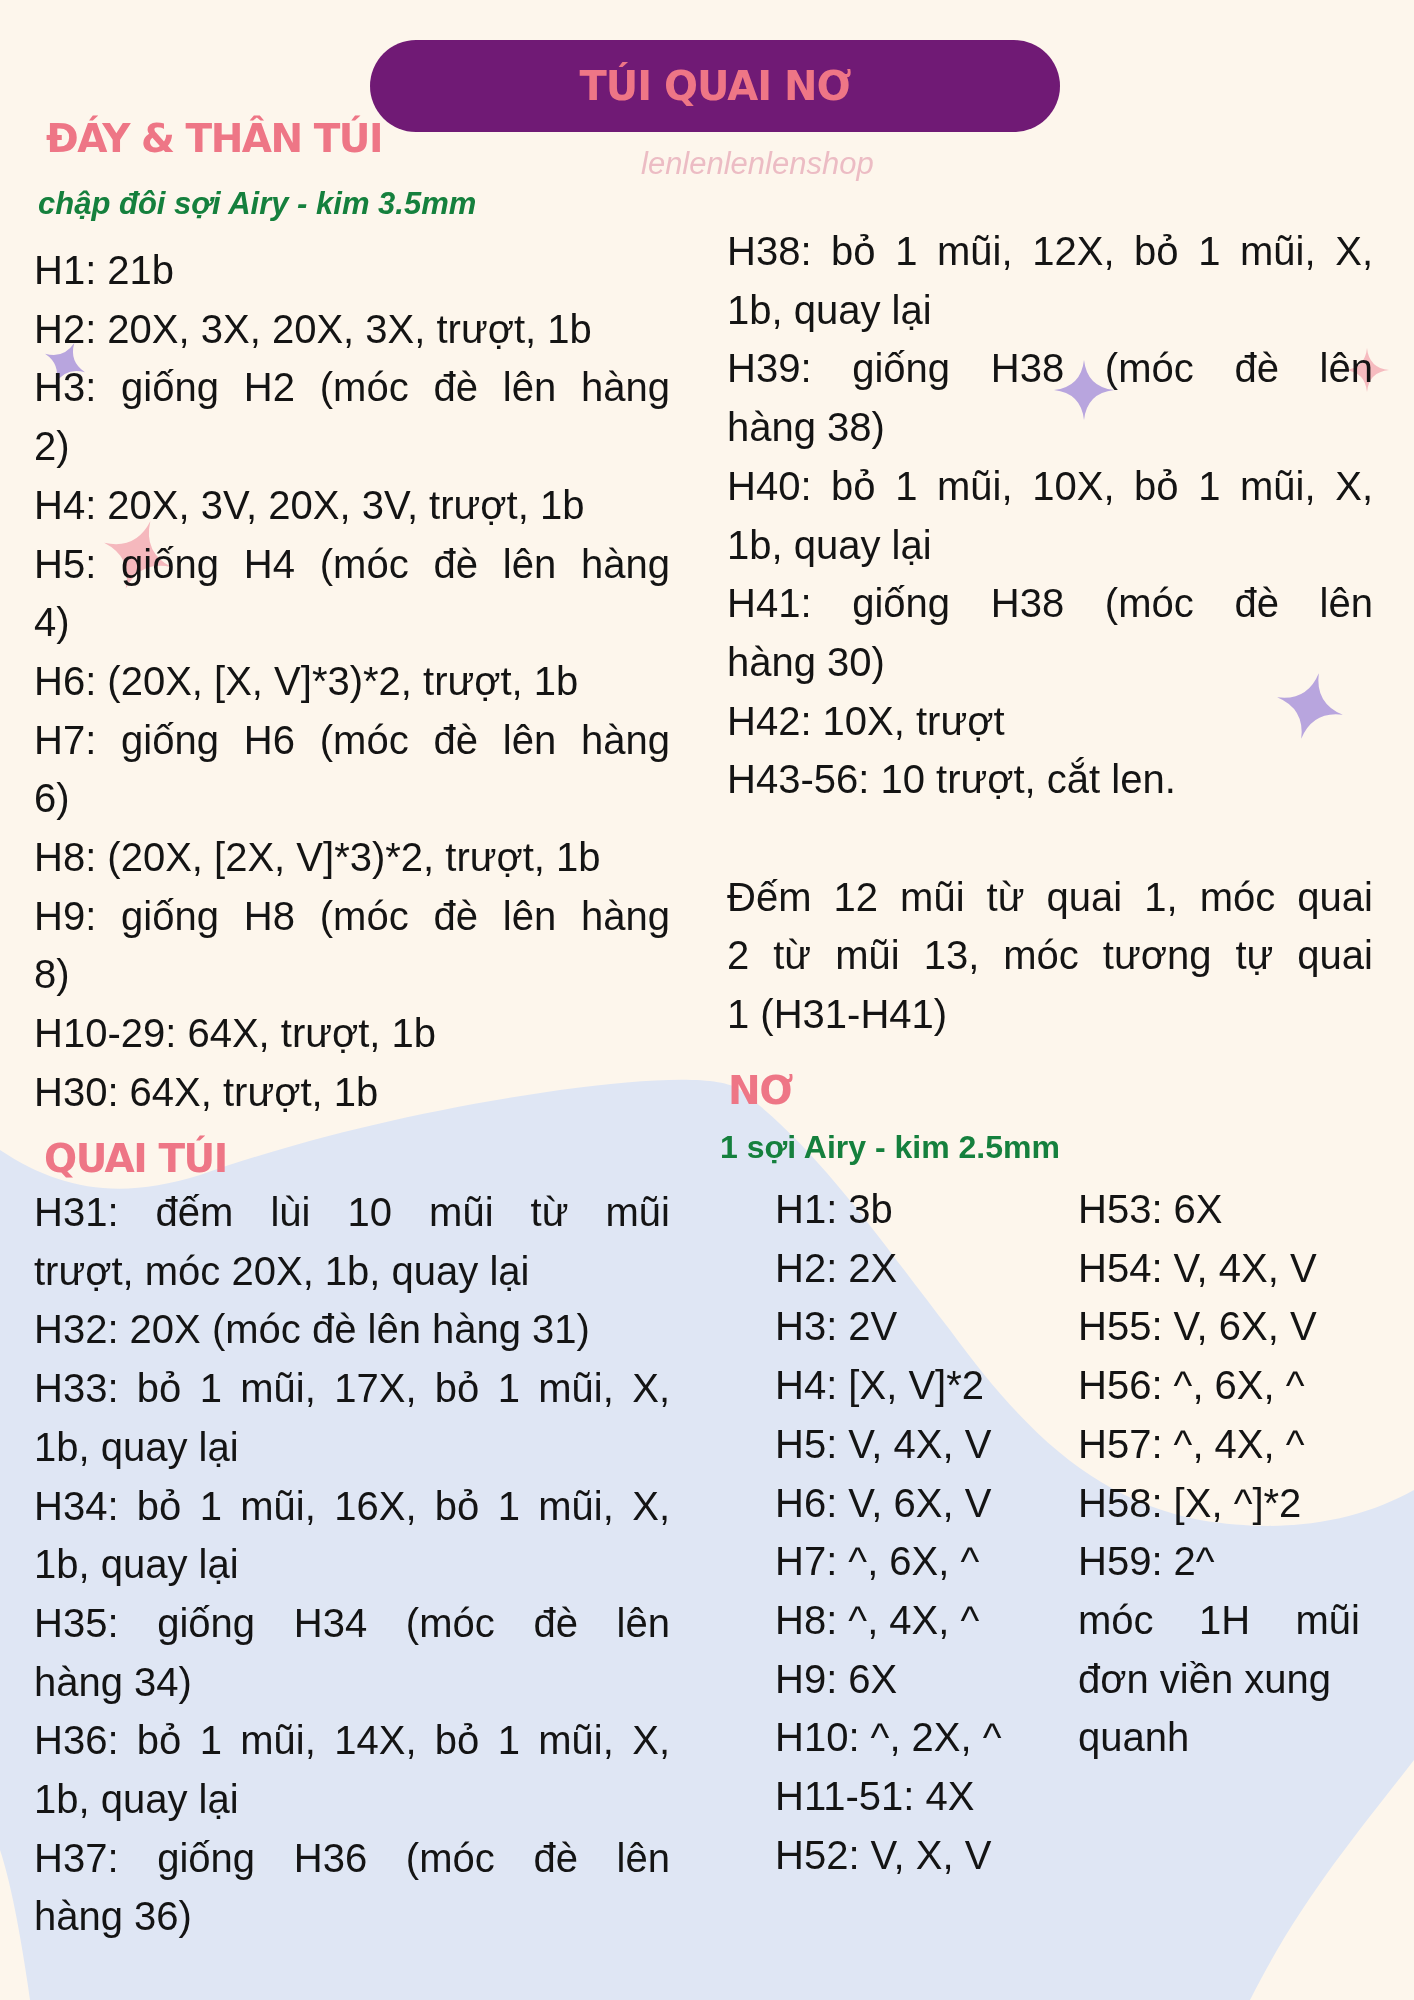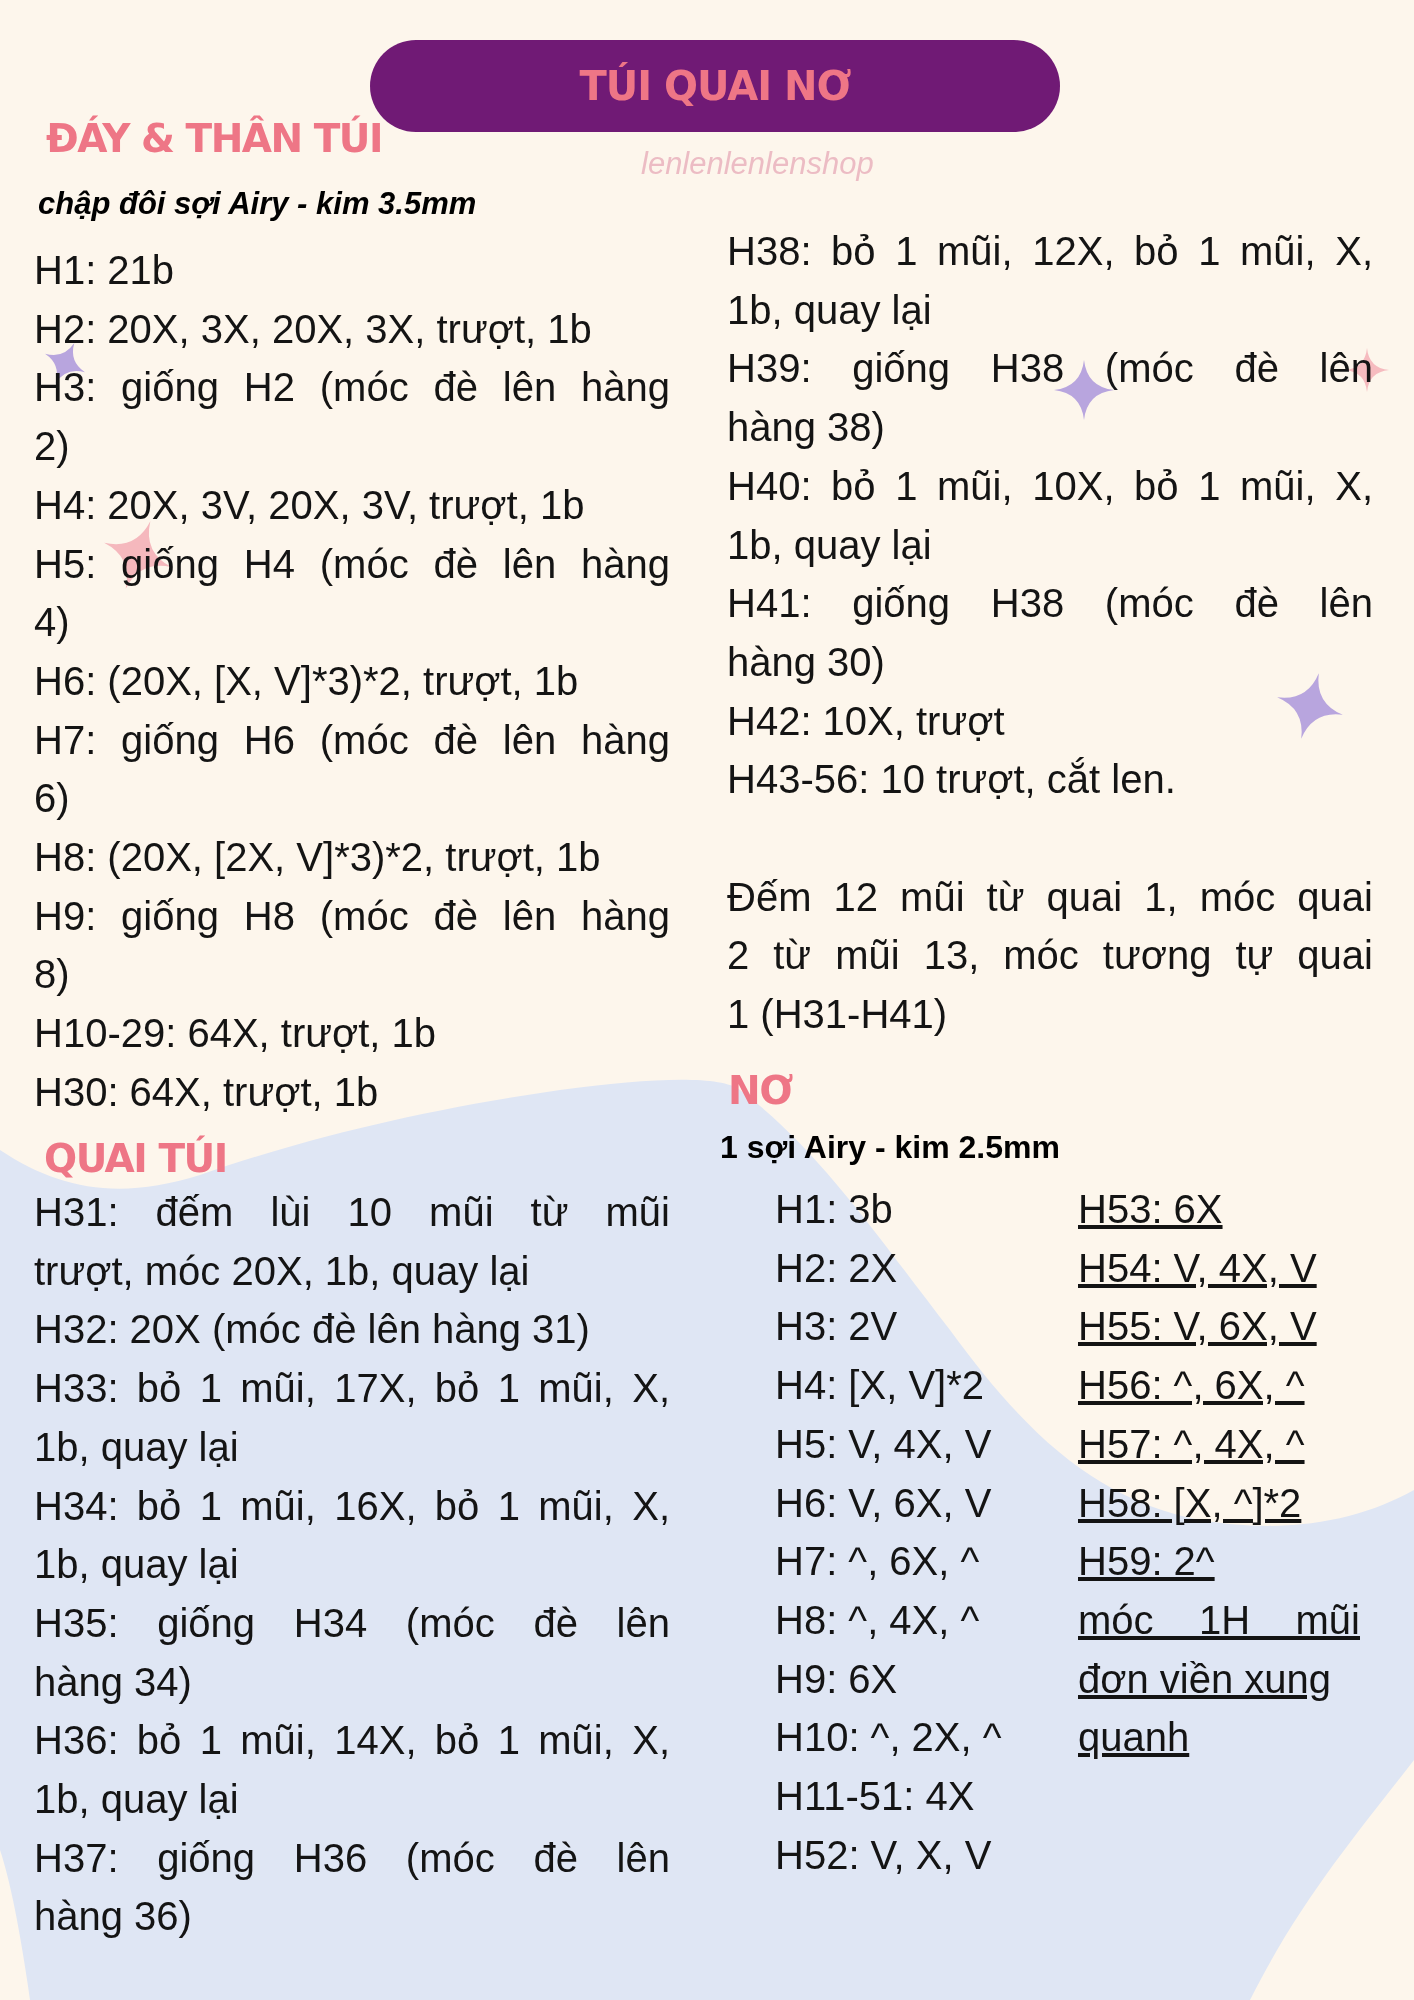--- a/index.html
+++ b/index.html
@@ -28,21 +28,21 @@
     font-size: 31px; color: #ecbcc4; margin-left: 29px;
   }
   .section-head {
     position: absolute; z-index: 2;
     font-family: "DejaVu Sans", sans-serif; font-weight: bold;
     color: #ee7686; letter-spacing: -1.5px;
   }
   .yarn-note {
     position: absolute; z-index: 2;
     font-family: "Liberation Sans", sans-serif; font-weight: bold;
-    color: #000000;
+    color: #15803d;
   }
   .yarn-note.italic { font-style: italic; }
 
   .col {
     position: absolute; z-index: 2;
     font-family: "Liberation Sans", sans-serif;
     font-size: 40px; line-height: 58.7px;
   }
   .line { display: block; text-align: justify; text-align-last: left; white-space: normal; }
   .line.just { text-align: justify; text-align-last: justify; }
@@ -145,21 +145,21 @@
   <span class="line">H5: V, 4X, V</span>
   <span class="line">H6: V, 6X, V</span>
   <span class="line">H7: ^, 6X, ^</span>
   <span class="line">H8: ^, 4X, ^</span>
   <span class="line">H9: 6X</span>
   <span class="line">H10: ^, 2X, ^</span>
   <span class="line">H11-51: 4X</span>
   <span class="line">H52: V, X, V</span>
 </div>
 
-<div class="col" style="left:1078px;top:1180px;width:282px;text-decoration:underline;">
+<div class="col" style="left:1078px;top:1180px;width:282px;">
   <span class="line">H53: 6X</span>
   <span class="line">H54: V, 4X, V</span>
   <span class="line">H55: V, 6X, V</span>
   <span class="line">H56: ^, 6X, ^</span>
   <span class="line">H57: ^, 4X, ^</span>
   <span class="line">H58: [X, ^]*2</span>
   <span class="line">H59: 2^</span>
   <span class="line just">móc 1H mũi</span>
   <span class="line">đơn viền xung</span>
   <span class="line">quanh</span>

